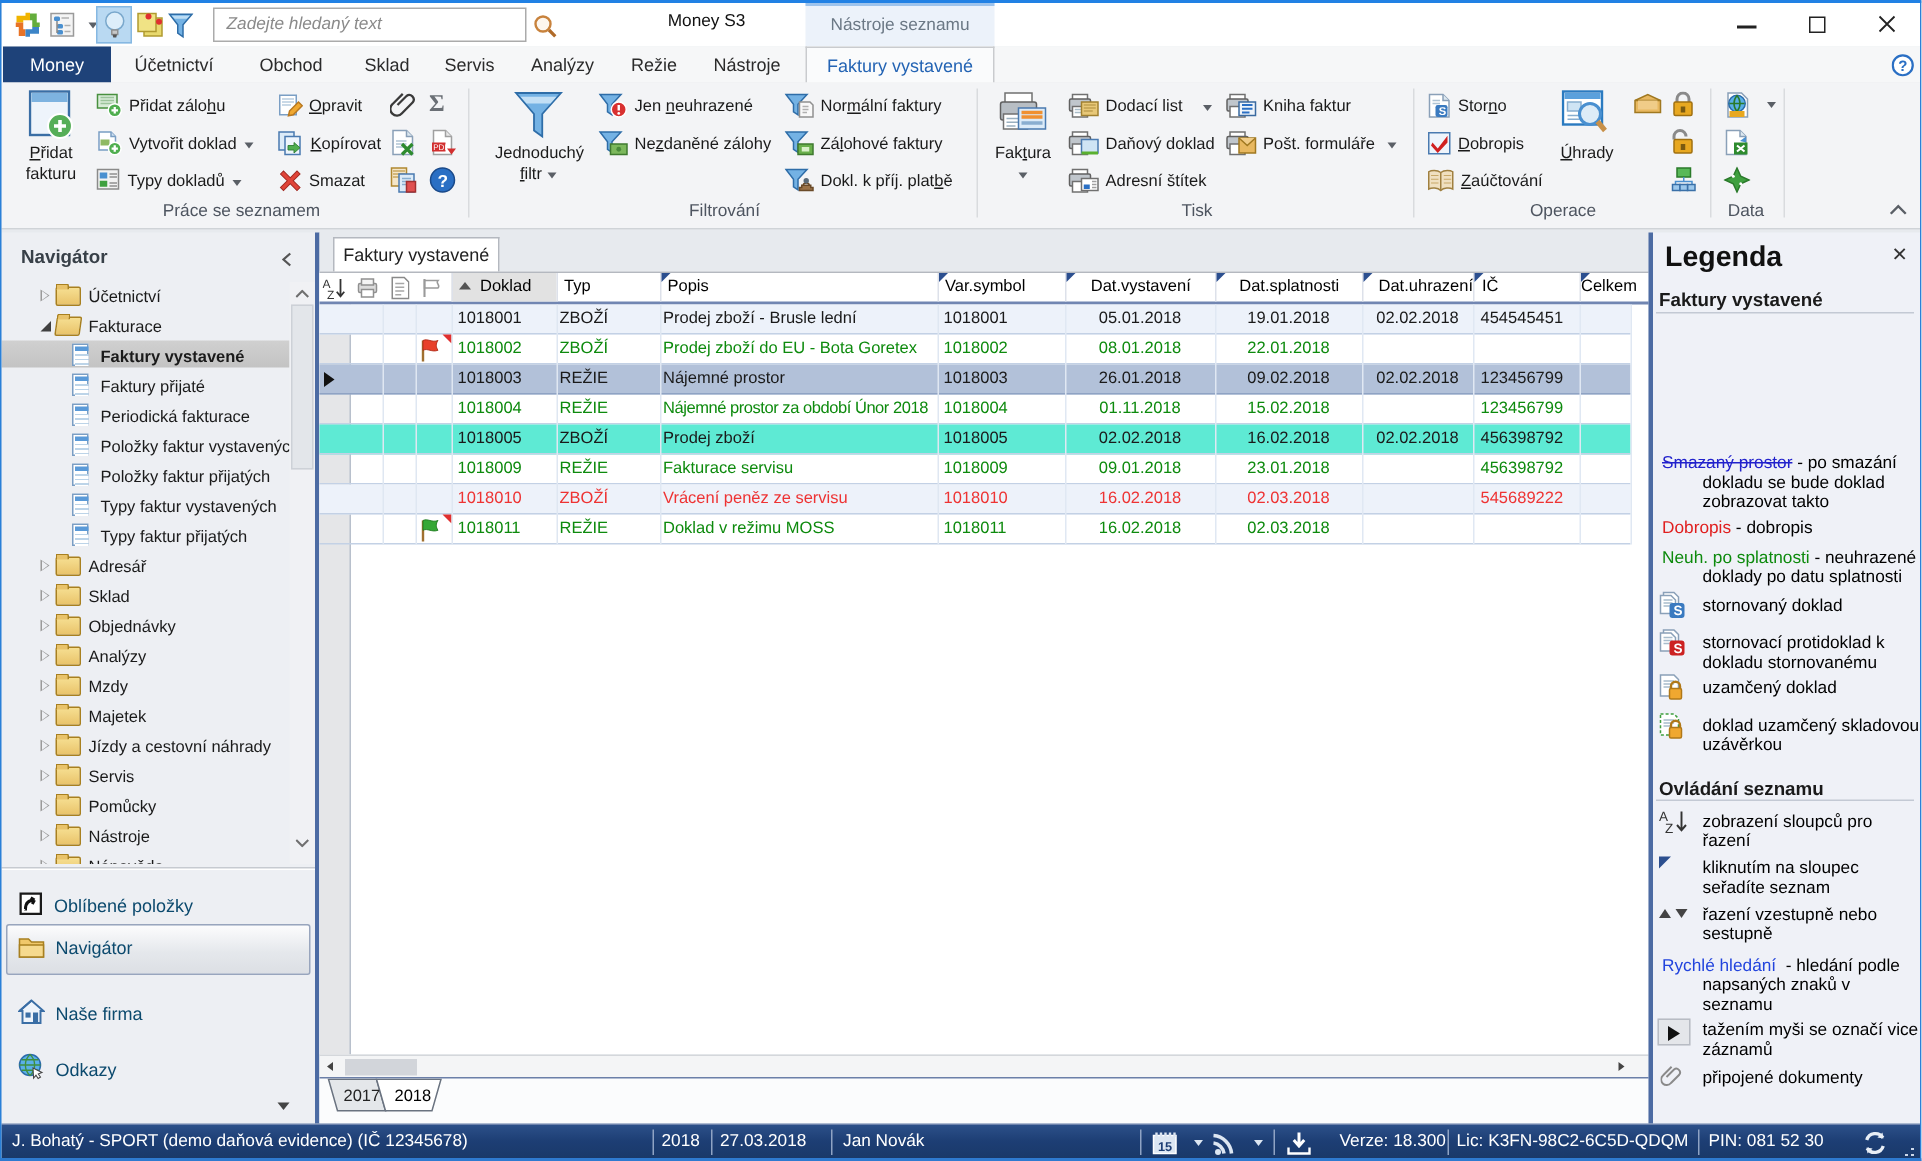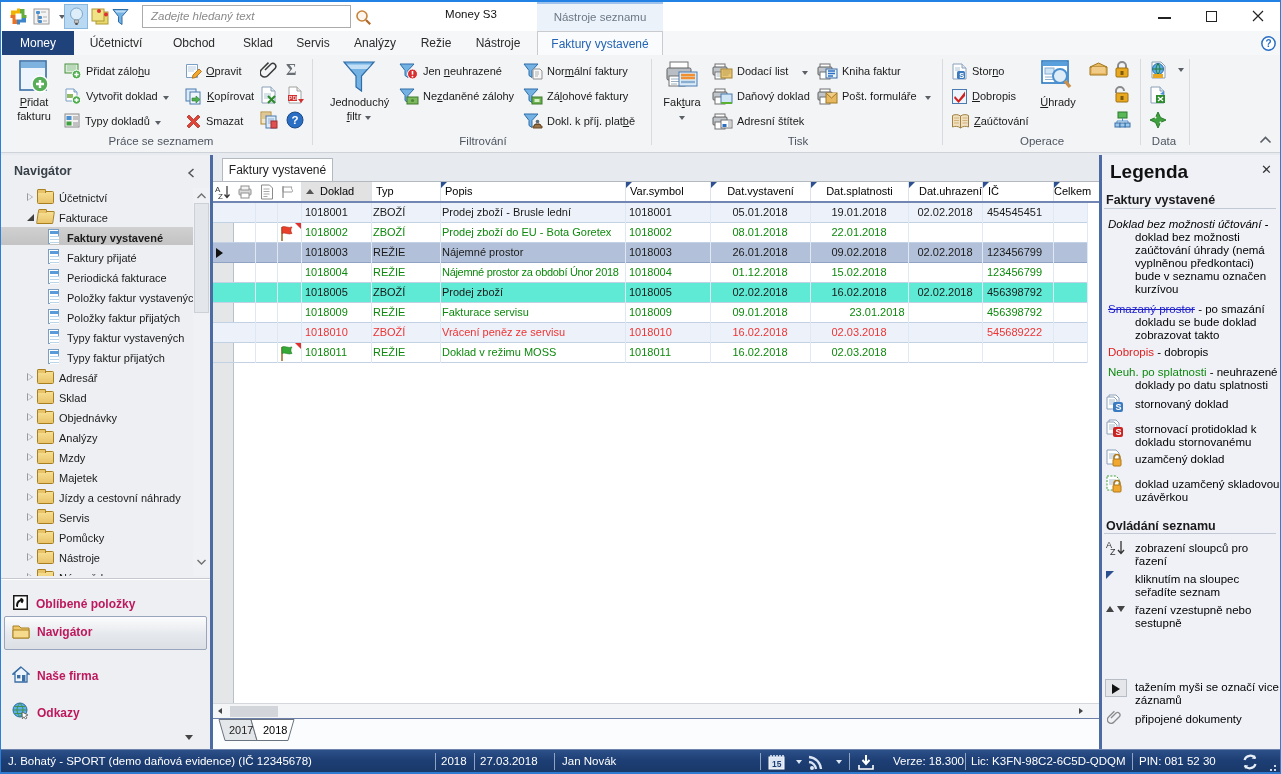--- a/index.html
+++ b/index.html
@@ -50,21 +50,21 @@
 .exp{position:absolute;left:26px;top:5px}
 .expc{width:0;height:0;border-top:4.5px solid transparent;border-bottom:4.5px solid transparent;border-left:6px solid #9a9a9a}
 .expc::after{content:"";position:absolute;left:-5px;top:-3px;width:0;height:0;border-top:3px solid transparent;border-bottom:3px solid transparent;border-left:4px solid #edeff3}
 .expo{width:0;height:0;border-left:7px solid transparent;border-bottom:7px solid #404040;top:6px}
 .fold{position:absolute;left:36px;top:3px;width:17px;height:13px;background:linear-gradient(#f6df92,#e9c36a);border:1px solid #a88020;border-radius:1.5px}
 .fold::before{content:"";position:absolute;left:-1px;top:-3px;width:7px;height:3px;background:#e9c36a;border:1px solid #a88020;border-bottom:none;border-radius:1.5px 1.5px 0 0}
 .foldo{transform:skewX(-8deg)}
 .doc{position:absolute;left:47px;top:1px;width:11px;height:15px;background:#fff;border:1px solid #7a9ec4}
 .doc::before{content:"";position:absolute;left:1px;top:1px;width:9px;height:3px;background:#5a9ad8}
 .doc::after{content:"";position:absolute;left:1px;top:6px;width:9px;height:8px;background:repeating-linear-gradient(#bcd4e8 0 1px,#fff 1px 3px)}
-.navbtn{position:absolute;left:0;width:209px;height:22px;font-weight:bold;font-size:12px;color:#be185d;line-height:21px;white-space:nowrap}
+.navbtn{position:absolute;left:0;width:209px;height:22px;font-weight:normal;font-size:12px;color:#0c4a6e;line-height:21px;white-space:nowrap}
 .navbtn svg{vertical-align:-3px;margin:0 7px 0 11px}
 
 .lg-p{position:absolute;left:6px;line-height:13px;color:#000;white-space:nowrap;font-size:11.5px}
 .lg-i{position:absolute;left:3px}
 .lg-t{position:absolute;left:33px;line-height:13px;color:#000;white-space:nowrap;font-size:11.5px}
 </style></head>
 <body>
 <div id="titlebar">
   <svg class="ab" style="left:9px;top:6px" width="17" height="17" viewBox="0 0 17 17">
       <path d="M1 7V2.5h6V0.5h3v5H5.5V7z" fill="#f0b400"></path>
@@ -499,41 +499,41 @@
         <div class="cell" style="left:497px;width:100px;text-align:center">26.01.2018</div>
         <div class="cell" style="left:597px;width:98px;text-align:center">09.02.2018</div>
         <div class="cell" style="left:695px;width:74px;text-align:center">02.02.2018</div>
         <div class="cell" style="left:774px">123456799</div>
     </div>
     <div class="row" style="top:60px;color:#0d8a0d">
       <div class="cell" style="left:92px">1018004</div>
         <div class="cell" style="left:160px">REŽIE</div>
         <div class="cell" style="left:229px;width:183px;overflow:hidden;letter-spacing:-.3px">Nájemné prostor za období Únor 2018</div>
         <div class="cell" style="left:416px">1018004</div>
-        <div class="cell" style="left:497px;width:100px;text-align:center">01.12.2018</div>
+        <div class="cell" style="left:497px;width:100px;text-align:center">01.11.2018</div>
         <div class="cell" style="left:597px;width:98px;text-align:center">15.02.2018</div>
         <div class="cell" style="left:774px">123456799</div>
     </div>
     <div class="row" style="top:80px;background:#5eead4">
       <div class="cell" style="left:92px">1018005</div>
         <div class="cell" style="left:160px">ZBOŽÍ</div>
         <div class="cell" style="left:229px">Prodej zboží</div>
         <div class="cell" style="left:416px">1018005</div>
         <div class="cell" style="left:497px;width:100px;text-align:center">02.02.2018</div>
         <div class="cell" style="left:597px;width:98px;text-align:center">16.02.2018</div>
         <div class="cell" style="left:695px;width:74px;text-align:center">02.02.2018</div>
         <div class="cell" style="left:774px">456398792</div>
     </div>
     <div class="row" style="top:100px;color:#0d8a0d">
       <div class="cell" style="left:92px">1018009</div>
         <div class="cell" style="left:160px">REŽIE</div>
         <div class="cell" style="left:229px">Fakturace servisu</div>
         <div class="cell" style="left:416px">1018009</div>
         <div class="cell" style="left:497px;width:100px;text-align:center">09.01.2018</div>
-        <div class="cell" style="left:615px;width:98px;text-align:center">23.01.2018</div>
+        <div class="cell" style="left:597px;width:98px;text-align:center">23.01.2018</div>
         <div class="cell" style="left:774px">456398792</div>
     </div>
     <div class="row" style="top:120px;background:#edf2fa;color:#ee3333">
       <div class="cell" style="left:92px">1018010</div>
         <div class="cell" style="left:160px">ZBOŽÍ</div>
         <div class="cell" style="left:229px">Vrácení peněz ze servisu</div>
         <div class="cell" style="left:416px">1018010</div>
         <div class="cell" style="left:497px;width:100px;text-align:center">16.02.2018</div>
         <div class="cell" style="left:597px;width:98px;text-align:center">02.03.2018</div>
         <div class="cell" style="left:774px">545689222</div>
@@ -581,21 +581,20 @@
         <text x="45" y="15" font-size="11" fill="#000" font-family="Liberation Sans">2018</text>
       </svg>
   </div>
 </div>
 <div id="legsep"></div>
 <div id="legend">
   <div class="ab" style="left:8px;top:6px;font-size:19px;font-weight:bold;color:#111">Legenda</div>
   <div class="ab" style="left:159px;top:7px;font-size:13px;color:#333">✕</div>
   <div class="ab" style="left:4px;top:38px;font-size:12.5px;font-weight:bold">Faktury vystavené</div>
   <div class="ab" style="left:2px;top:53px;width:172px;height:1px;background:#c3c9d4"></div>
-  <div class="lg-p" style="top:63px;padding-left:27px;text-indent:-27px"><i>Doklad bez možnosti účtování -</i><br>doklad bez možnosti<br>zaúčtování úhrady (nemá<br>vyplněnou předkontaci)<br>bude v seznamu označen<br>kurzívou</div>
   <div class="lg-p" style="top:148px;padding-left:27px;text-indent:-27px"><span style="color:#2222cc;text-decoration:line-through">Smazaný prostor</span> - po smazání<br>dokladu se bude doklad<br>zobrazovat takto</div>
   <div class="lg-p" style="top:191px"><span style="color:#e02020">Dobropis</span> - dobropis</div>
   <div class="lg-p" style="top:211px;padding-left:27px;text-indent:-27px"><span style="color:#0d8a0d">Neuh. po splatnosti</span> - neuhrazené<br>doklady po datu splatnosti</div>
   <svg class="lg-i" style="top:239px" width="19" height="19" viewBox="0 0 19 19">
       <path d="M4 1h7l3 3v9H4z" fill="#fff" stroke="#8aa0b8"></path>
       <path d="M2 3h7l3 3v9H2z" fill="#fff" stroke="#8aa0b8"></path>
       <path d="M4 6h6M4 8h6M4 10h4" stroke="#a8bccc"></path>
       <rect x="8" y="8" width="10" height="10" rx="2" fill="#3a7ac0"></rect>
       <text x="10.6" y="16.2" font-size="9" font-weight="bold" fill="#fff" font-family="Liberation Sans">S</text>
     </svg>
@@ -628,20 +627,21 @@
       <text x="1" y="8.5" font-size="9" fill="#333" font-family="Liberation Sans">A</text>
       <text x="5" y="16" font-size="9" fill="#333" font-family="Liberation Sans">Z</text>
       <path d="M16 2v12M13 11l3 3.5 3-3.5" fill="none" stroke="#333" stroke-width="1.3"></path>
     </svg>
   <div class="lg-t" style="top:387px">zobrazení sloupců pro<br>řazení</div>
   <span class="lg-i" style="top:416px;left:4px;width:0;height:0;border-top:8px solid #2c4f8f;border-right:8px solid transparent"></span>
   <div class="lg-t" style="top:418px">kliknutím na sloupec<br>seřadíte seznam</div>
   <span class="lg-i" style="top:451px;left:4px;width:0;height:0;border-left:4.5px solid transparent;border-right:4.5px solid transparent;border-bottom:6px solid #444"></span>
   <span class="lg-i" style="top:451px;left:15px;width:0;height:0;border-left:4.5px solid transparent;border-right:4.5px solid transparent;border-top:6px solid #444"></span>
   <div class="lg-t" style="top:449px">řazení vzestupně nebo<br>sestupně</div>
+  <div class="lg-p" style="top:483px;padding-left:27px;text-indent:-27px"><span style="color:#2244dd">Rychlé hledání</span>&nbsp; - hledání podle<br>napsaných znaků v<br>seznamu</div>
   <div class="lg-i" style="top:524px;left:3px;width:22px;height:18px;background:#e4e6ea;border:1px solid #b8bcc4">
       <span class="ab" style="left:6px;top:4px;width:0;height:0;border-top:5.5px solid transparent;border-bottom:5.5px solid transparent;border-left:8px solid #111"></span>
     </div>
   <div class="lg-t" style="top:526px">tažením myši se označí vice<br>záznamů</div>
   <svg class="lg-i" style="top:555px;left:5px" width="16" height="16" viewBox="0 0 16 16">
       <path d="M4 8l5-5a2.5 2.5 0 013.5 3.5L7 12a3.7 3.7 0 11-5.2-5.2L7.4 1.2" fill="none" stroke="#8a8a8a" stroke-width="1.3"></path>
     </svg>
   <div class="lg-t" style="top:558px">připojené dokumenty</div>
 </div>
 <div id="statusbar">

